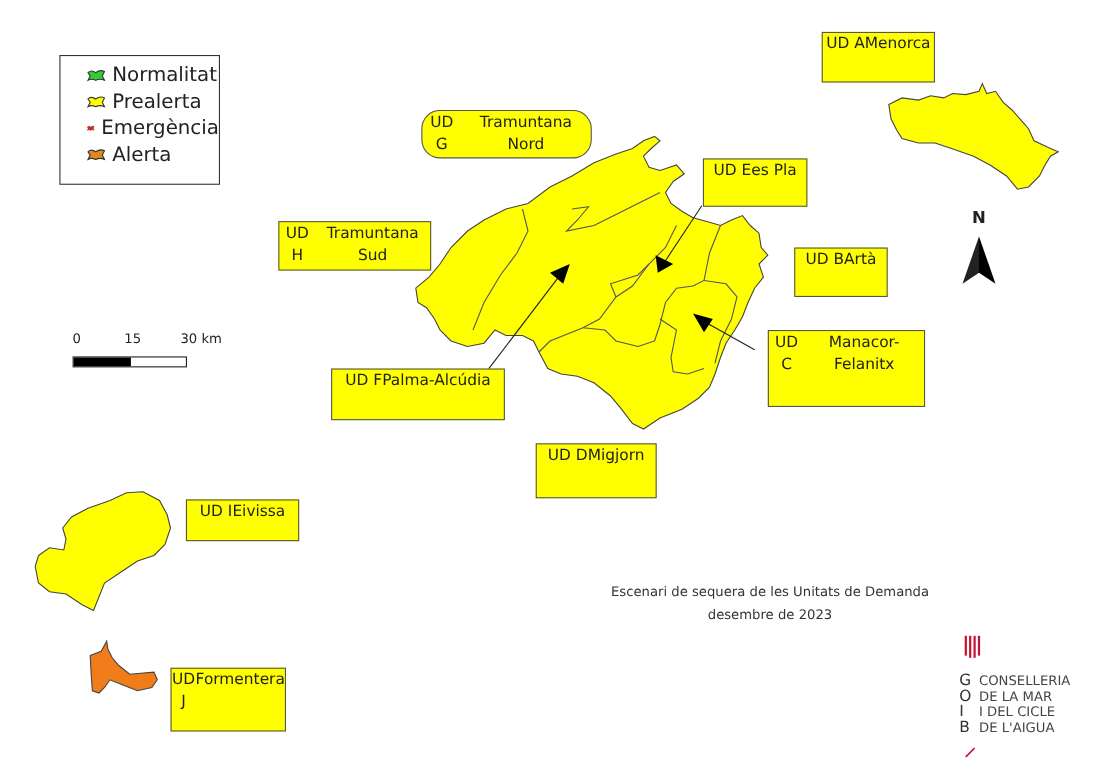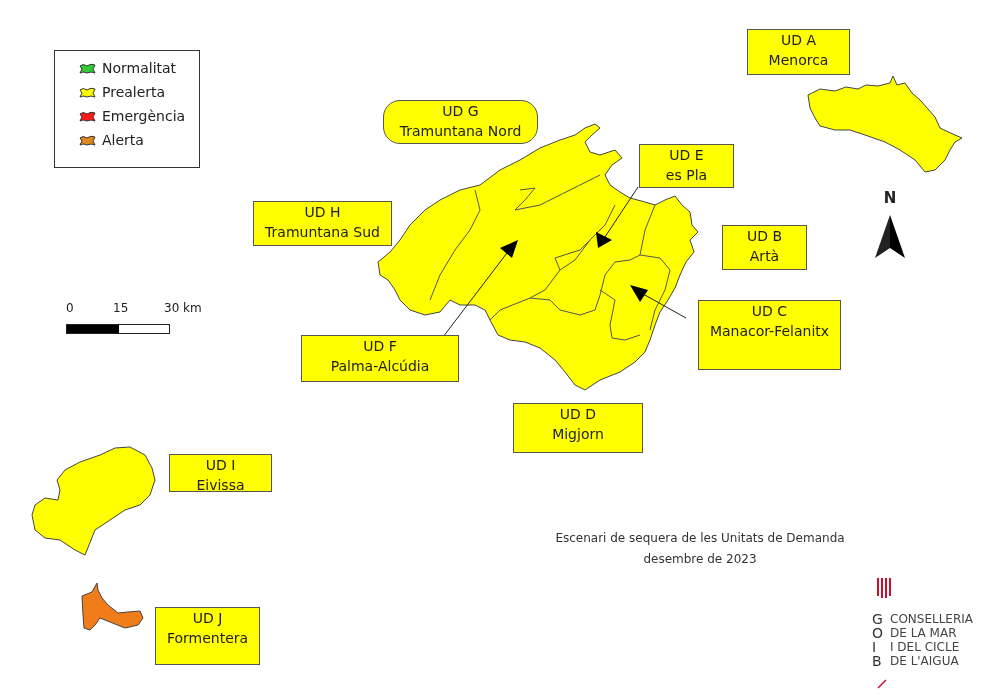--- a/index.html
+++ b/index.html
@@ -1,21 +1,21 @@
 <!DOCTYPE html>
 <html><head>
 <meta charset="utf-8">
 <style>
   html,body{margin:0;padding:0;background:#ffffff;}
   body{width:1000px;height:699px;position:relative;overflow:hidden;font-family:"DejaVu Sans","Liberation Sans",sans-serif;color:#222;}
   #map{position:absolute;left:0;top:0;}
   .legend{position:absolute;left:54px;top:50px;width:146px;height:118px;border:1.5px solid #333;background:#fff;box-sizing:border-box;padding:5px 0 0 24px;}
-  .legend-row{display:flex;align-items:center;height:24px;font-size:14px;}
+  .legend-row{display:flex;align-items:center;height:24px;font-size:18px;}
   .legend-sw{width:17px;height:11px;margin-right:6px;}
-  .lbl{position:absolute;background:#ffff00;border:1.2px solid #555;box-sizing:border-box;text-align:center;font-size:14px;line-height:20px;color:#222;display:flex;flex-direction:column;justify-content:flex-start;}
+  .lbl{position:absolute;background:#ffff00;border:1.2px solid #555;box-sizing:border-box;text-align:center;font-size:14px;line-height:20px;color:#222;display:flex;flex-direction:row;justify-content:center;}
   .scale{position:absolute;left:66px;top:301px;font-size:12px;}
   .scale-labels{position:relative;height:16px;width:150px;}
   .scale-labels span{position:absolute;top:0;}
   .scale-bar{position:absolute;left:66px;top:324px;width:104px;height:10px;border:1px solid #222;box-sizing:border-box;display:flex;}
   .scale-black{width:52px;background:#000;}
   .north{position:absolute;left:870px;top:190px;width:40px;text-align:center;}
   .north-n{font-size:15px;font-weight:bold;line-height:16px;}
   .title{position:absolute;left:470px;top:528px;width:460px;text-align:center;font-size:12px;line-height:21px;color:#333;}
   .goib{position:absolute;left:872px;top:574px;width:125px;}
   .goib-row{display:flex;font-size:12px;line-height:14px;color:#444;}
@@ -102,21 +102,21 @@
   <span>Menorca</span>
 </div>
 <div class="lbl" style="left:722px;top:225px;width:85px;height:45px;">
   <span>UD B</span>
   <span>Artà</span>
 </div>
 <div class="lbl" style="left:698px;top:300px;width:143px;height:70px;">
   <span>UD C</span>
   <span>Manacor-Felanitx</span>
 </div>
-<div class="lbl" style="left:513px;top:403px;width:130px;height:50px;">
+<div class="lbl" style="left:487px;top:403px;width:110px;height:50px;">
   <span>UD D</span>
   <span>Migjorn</span>
 </div>
 <div class="lbl" style="left:639px;top:144px;width:95px;height:44px;">
   <span>UD E</span>
   <span>es Pla</span>
 </div>
 <div class="lbl" style="left:301px;top:335px;width:158px;height:47px;">
   <span>UD F</span>
   <span>Palma-Alcúdia</span>

